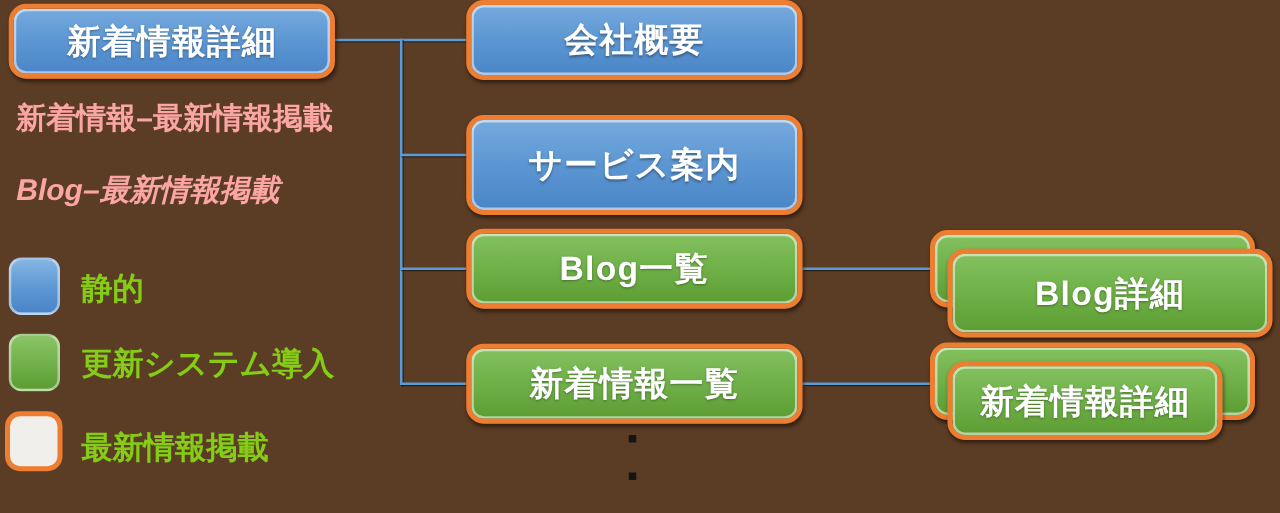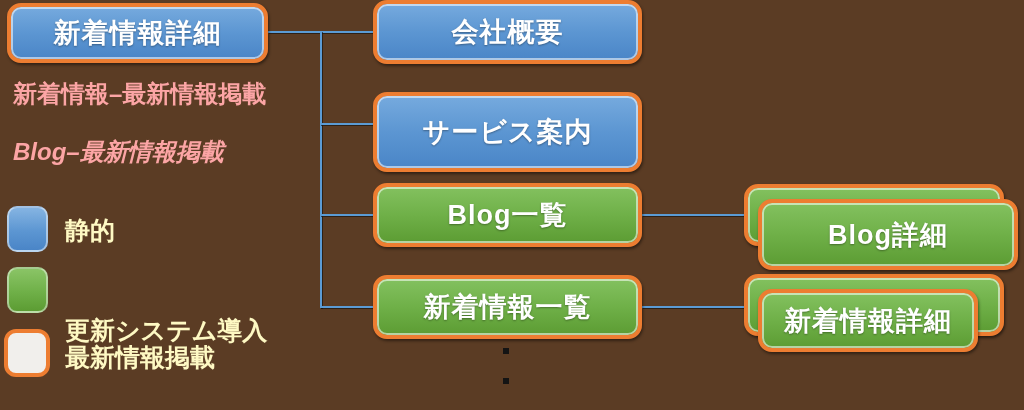--- a/index.html
+++ b/index.html
@@ -47,21 +47,21 @@
     position: absolute;
     left: 13px;
     color: #fca5a5;
     font-weight: bold;
     font-size: 24px;
     white-space: nowrap;
   }
   .legend-label {
     position: absolute;
     left: 65px;
-    color: #fef9c3;
+    color: #84cc16;
     font-weight: bold;
     font-size: 25px;
     white-space: nowrap;
   }
 
   
   .swatch {
     position: absolute;
     box-sizing: border-box;
     border-radius: 10px;
@@ -131,16 +131,16 @@
   </div>
 
   <div class="dot" style="left:503px; top:348px;"></div>
   <div class="dot" style="left:503px; top:378px;"></div>
 
   <div class="swatch blue" style="left:7px; top:206px; width:41px; height:46px;"></div>
   <div class="swatch green" style="left:7px; top:267px; width:41px; height:46px;"></div>
   <div class="swatch white" style="left:4px; top:329px; width:46px; height:48px;"></div>
 
   <div class="legend-label" style="top:214px;">静的</div>
-  <div class="legend-label" style="top:274px;margin-top:40px;">更新システム導入</div>
+  <div class="legend-label" style="top:274px;">更新システム導入</div>
   <div class="legend-label" style="top:341px;">最新情報掲載</div>
 
 </div>
 
 </body></html>

